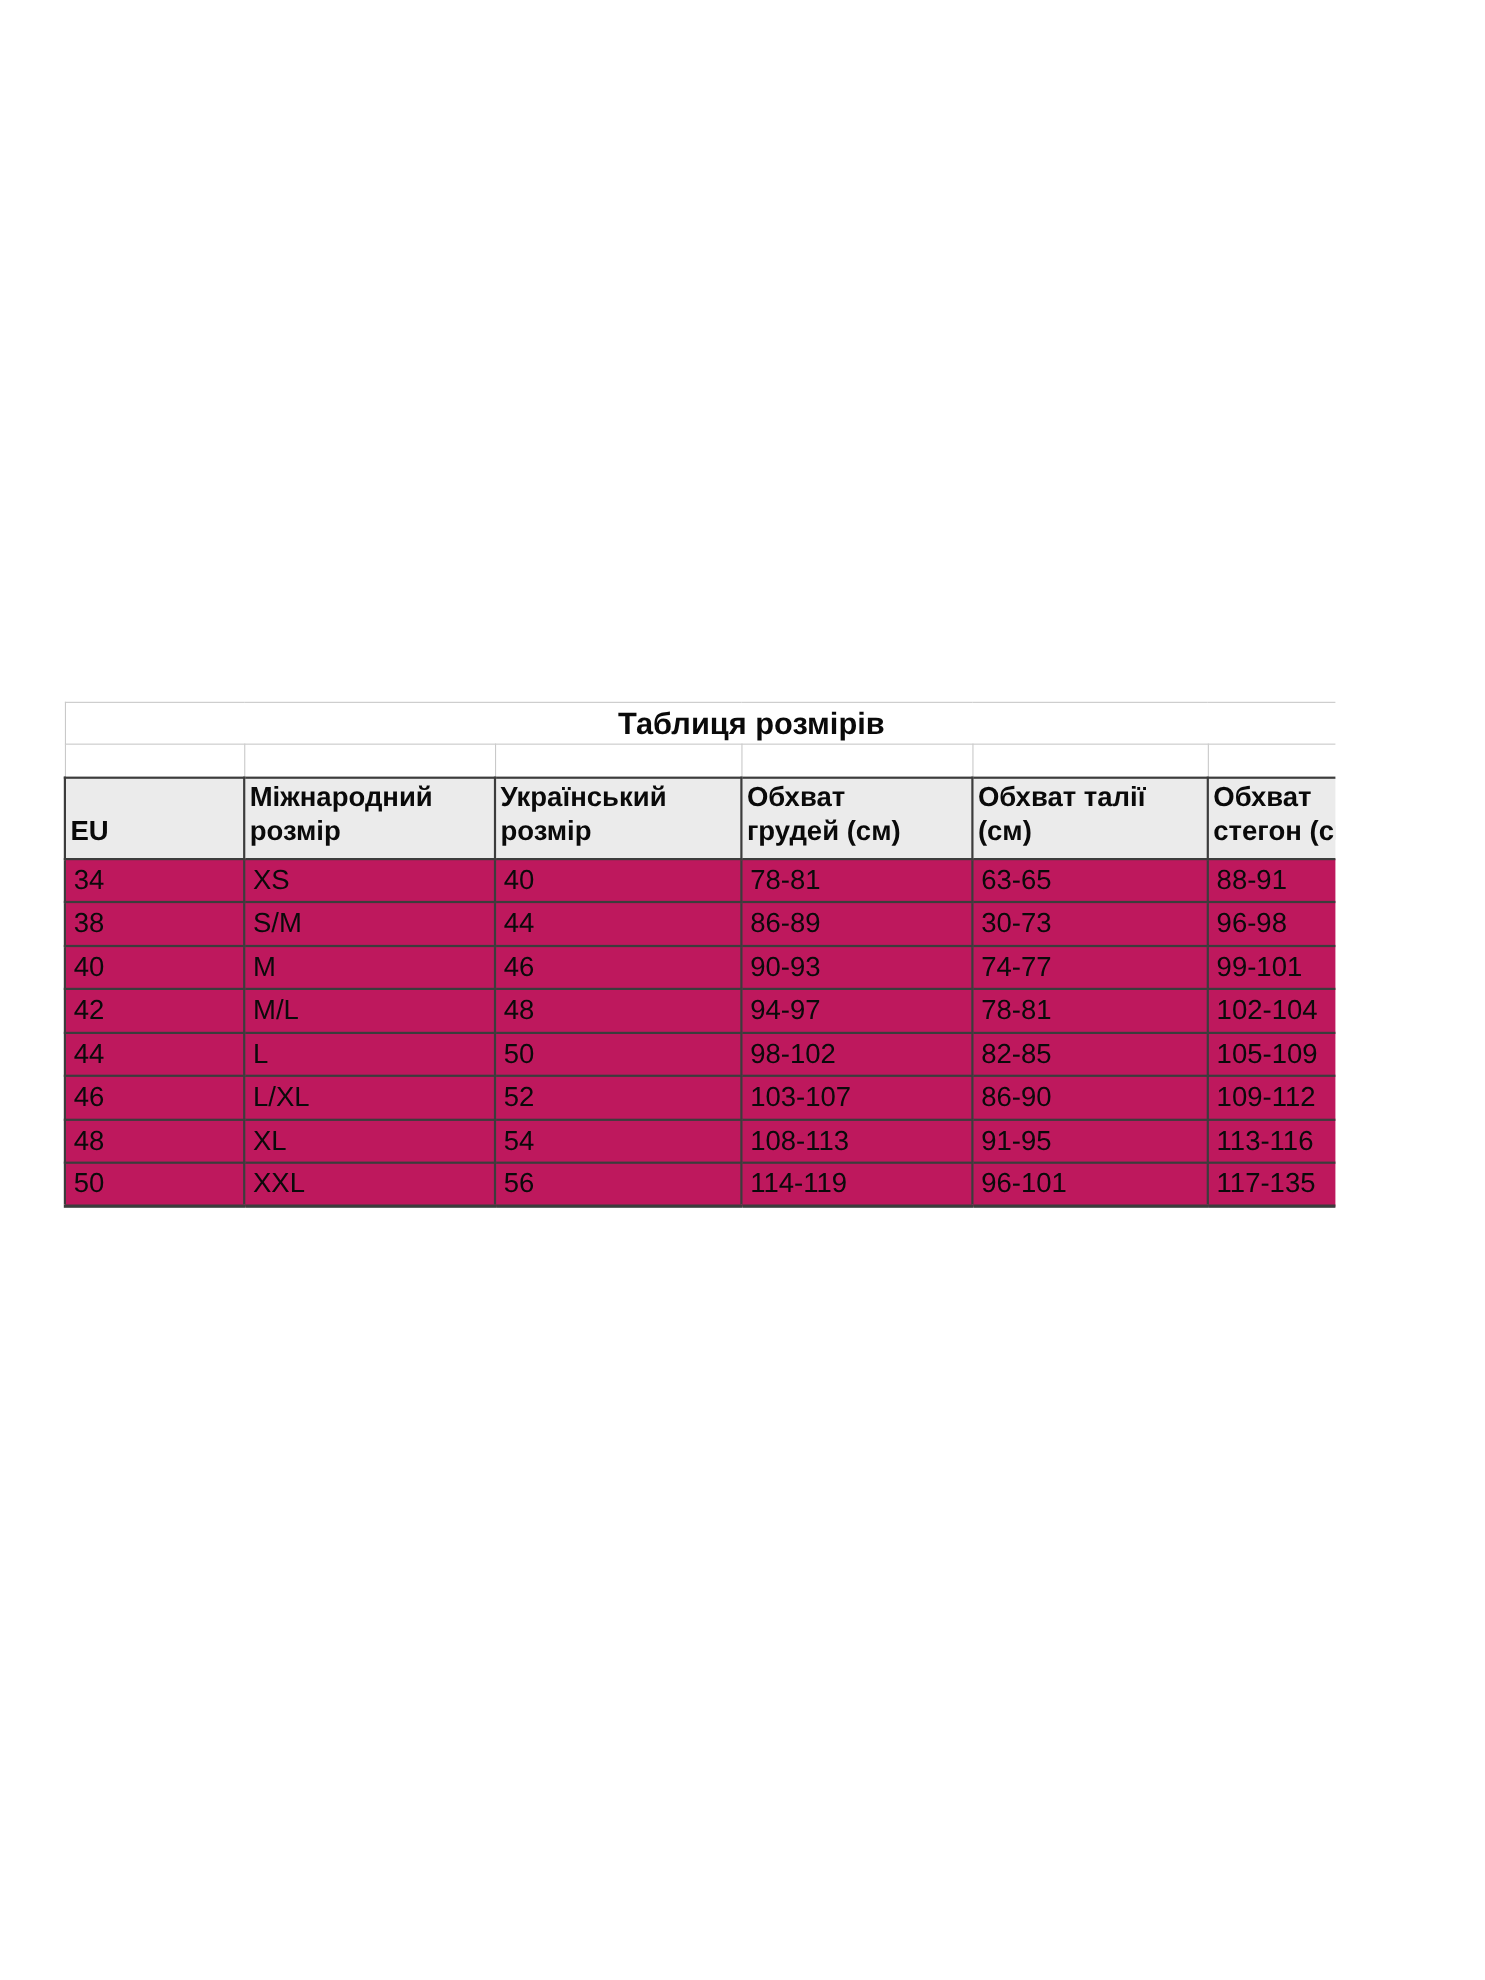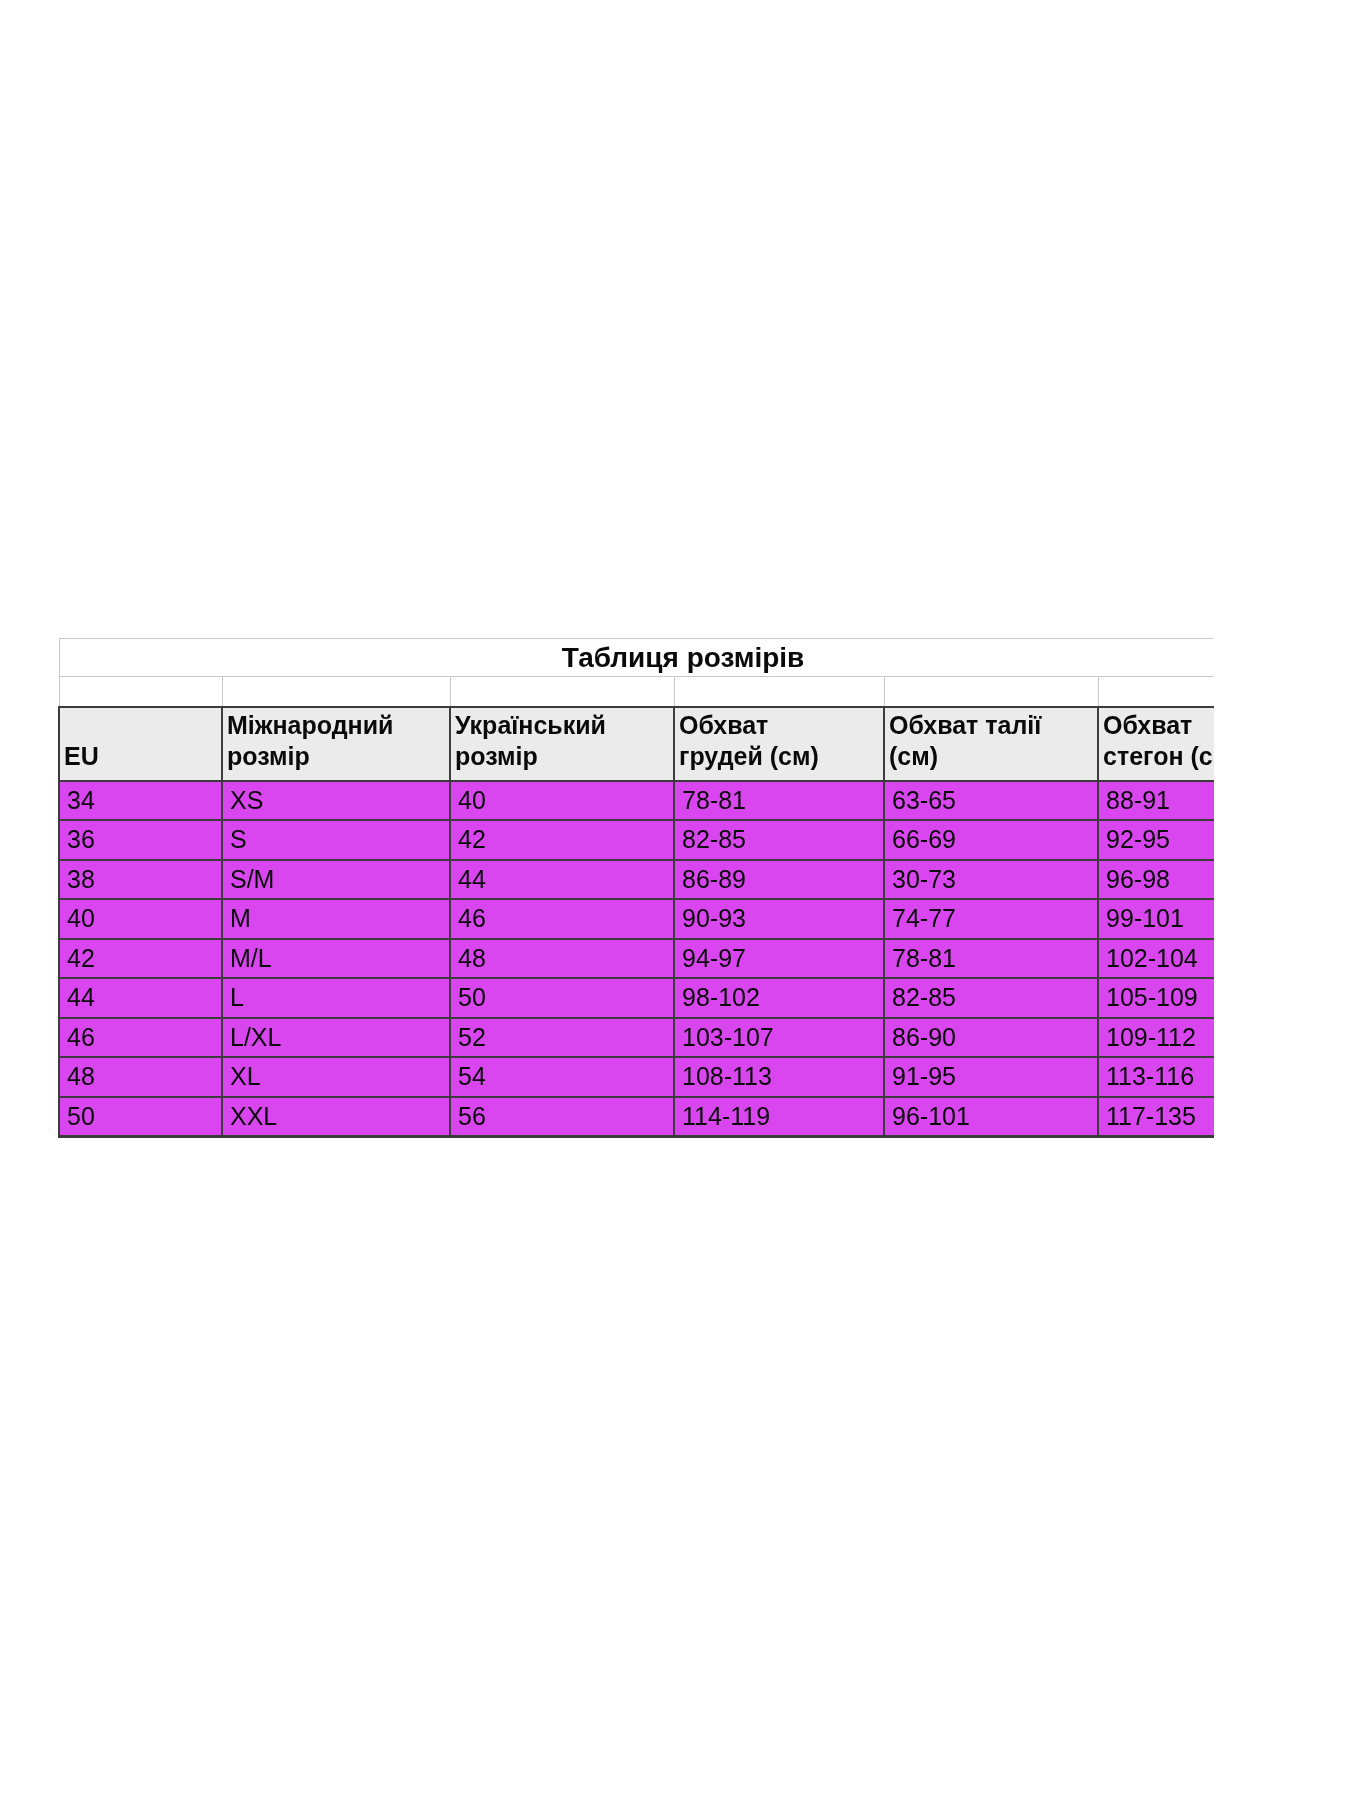--- a/index.html
+++ b/index.html
@@ -49,21 +49,21 @@
     color:var(--text, #0a0a0a);
   }
   tbody.data td {
     height:39.5px;
     border:2px solid var(--border-dark, #3c3c3c);
     font-size:25px;
     font-weight:400;
     text-align:left;
     vertical-align:middle;
     padding-left:7px;
-    background:#d946ef;
+    background:#be185d;
     color:var(--text, #0a0a0a);
   }
   tbody.data tr:last-child td { border-bottom-width:3px; }
 </style>
 </head>
 <body>
 
 <div class="stage">
   <table class="size-table">
     <colgroup>
@@ -101,28 +101,20 @@
         </tr>
     </tbody>
     <tbody class="data" id="table-body">
         <tr>
           <td>34</td>
           <td>XS</td>
           <td>40</td>
           <td>78-81</td>
           <td>63-65</td>
           <td>88-91</td>
-        </tr>
-        <tr>
-          <td>36</td>
-          <td>S</td>
-          <td>42</td>
-          <td>82-85</td>
-          <td>66-69</td>
-          <td>92-95</td>
         </tr>
         <tr>
           <td>38</td>
           <td>S/M</td>
           <td>44</td>
           <td>86-89</td>
           <td>30-73</td>
           <td>96-98</td>
         </tr>
         <tr>

